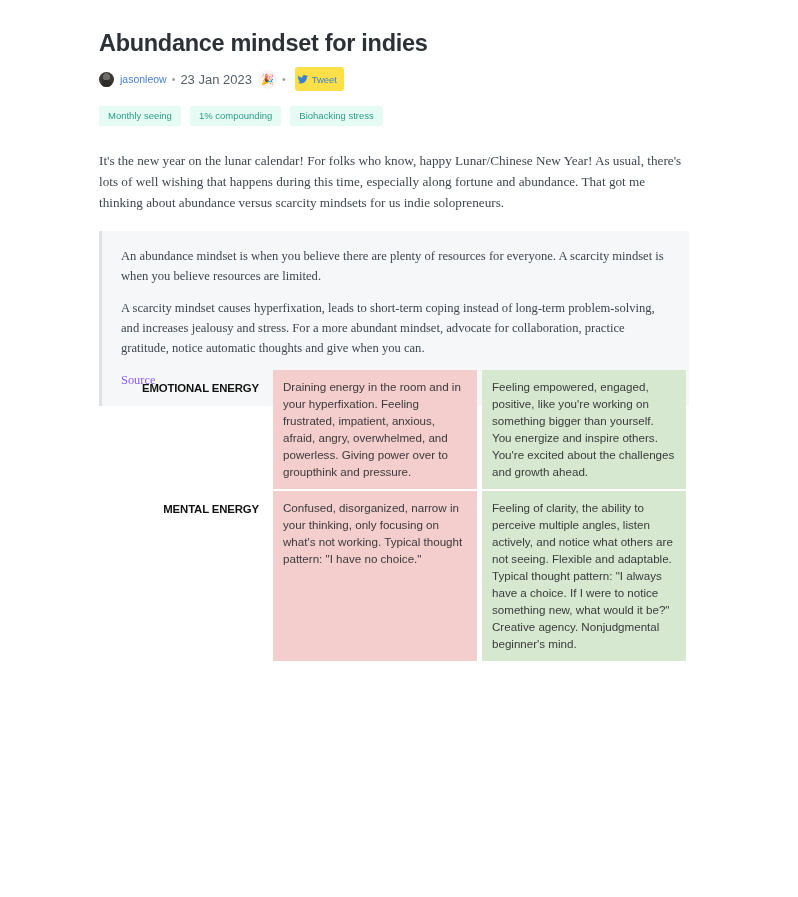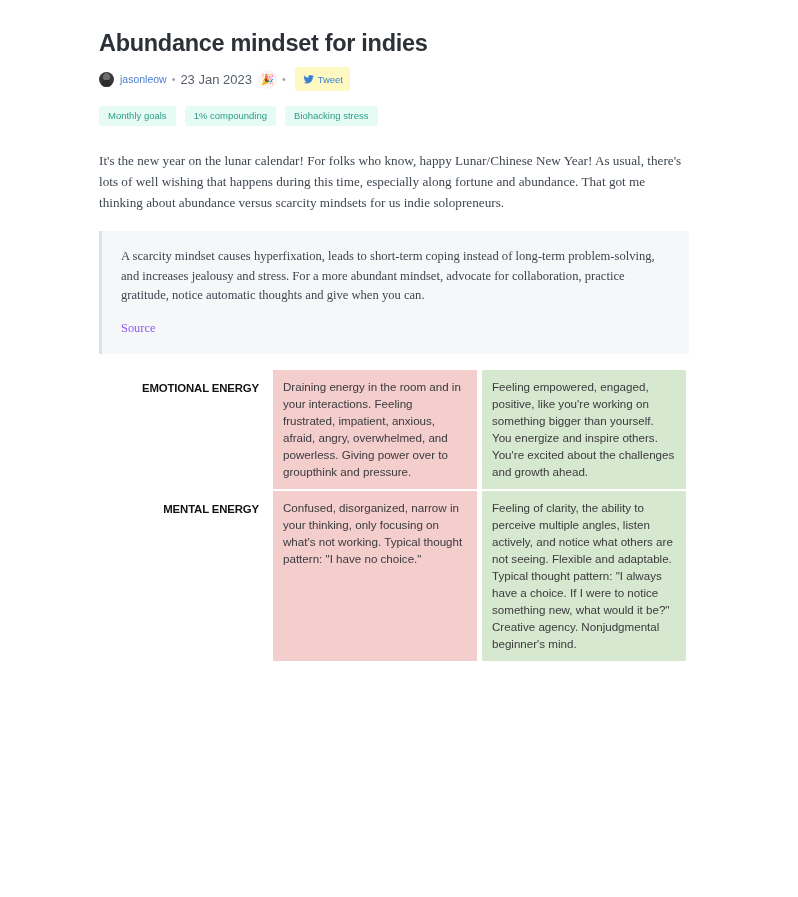--- a/index.html
+++ b/index.html
@@ -93,23 +93,23 @@
     align-items: center;
     justify-content: center;
     font-size: 10.5px;
     line-height: 1;
   }
   .tweet-btn {
     margin-left: 4px;
     display: inline-flex;
     align-items: center;
     gap: 4px;
-    background: #fef9c3;
+    background: #fde047;
     border-radius: 3px;
-    padding: 3px 7px 3px 8px;
+    padding: 3px 7px 3px 2px;
     text-decoration: none;
   }
   .tweet-btn .bird { display: block; }
   .tweet-label {
     font-size: 9.5px;
     color: #3b7fd0;
     line-height: 1;
   }
 
   
@@ -232,28 +232,29 @@
         <span class="bird">
           <svg width="11" height="9" viewBox="0 0 24 20" aria-hidden="true">
             <path fill="#3b7fd0" d="M23.6 2.4c-.9.4-1.8.7-2.8.8 1-.6 1.8-1.5 2.1-2.7-.9.6-2 1-3.1 1.2C19 .7 17.8.1 16.4.1c-2.6 0-4.8 2.1-4.8 4.8 0 .4 0 .7.1 1.1C7.9 5.8 4.5 3.9 2.2 1c-.4.7-.6 1.5-.6 2.4 0 1.7.8 3.1 2.1 4-.8 0-1.5-.2-2.2-.6v.1c0 2.3 1.6 4.2 3.8 4.7-.4.1-.8.2-1.3.2-.3 0-.6 0-.9-.1.6 1.9 2.4 3.3 4.5 3.3-1.6 1.3-3.7 2-6 2-.4 0-.8 0-1.2-.1 2.1 1.4 4.7 2.2 7.5 2.2 9 0 13.9-7.4 13.9-13.9v-.6c1-.7 1.8-1.6 2.4-2.6z"></path>
           </svg>
         </span>
         <span class="tweet-label">Tweet</span>
       </a>
     </div>
 
     <div class="tag-row">
-      <a class="tag" href="#">Monthly goals</a>
+      <a class="tag" href="#">Monthly seeing</a>
       <a class="tag" href="#">1% compounding</a>
       <a class="tag" href="#">Biohacking stress</a>
     </div>
 
     <p class="body-copy">It's the new year on the lunar calendar! For folks who know, happy Lunar/Chinese New Year! As usual, there's lots of well wishing that happens during this time, especially along fortune and abundance. That got me thinking about abundance versus scarcity mindsets for us indie solopreneurs.</p>
 
     <blockquote class="quote-block">
+      <p>An abundance mindset is when you believe there are plenty of resources for everyone. A scarcity mindset is when you believe resources are limited.</p>
       <p>A scarcity mindset causes hyperfixation, leads to short-term coping instead of long-term problem-solving, and increases jealousy and stress. For a more abundant mindset, advocate for collaboration, practice gratitude, notice automatic thoughts and give when you can.</p>
       <p><a class="source-link" href="#">Source</a></p>
     </blockquote>
 
   </div>
 
   <div class="compare-wrap">
     <table class="compare-table">
       <colgroup>
         <col class="c-label">
@@ -262,21 +263,21 @@
           <col class="c-mid">
           <col class="c-cell">
       </colgroup>
       <tbody>
 
 
 
         <tr>
           <td class="rowlabel">EMOTIONAL ENERGY</td>
           <td class="spacer"></td>
-          <td class="cell sc">Draining energy in the room and in your interactions. Feeling frustrated, impatient, anxious, afraid, angry, overwhelmed, and powerless. Giving power over to groupthink and pressure.</td>
+          <td class="cell sc">Draining energy in the room and in your hyperfixation. Feeling frustrated, impatient, anxious, afraid, angry, overwhelmed, and powerless. Giving power over to groupthink and pressure.</td>
           <td class="spacer"></td>
           <td class="cell ab">Feeling empowered, engaged, positive, like you're working on something bigger than yourself. You energize and inspire others. You're excited about the challenges and growth ahead.</td>
         </tr>
 
         <tr>
           <td class="rowlabel">MENTAL ENERGY</td>
           <td class="spacer"></td>
           <td class="cell sc">Confused, disorganized, narrow in your thinking, only focusing on what's not working. Typical thought pattern: "I have no choice."</td>
           <td class="spacer"></td>
           <td class="cell ab">Feeling of clarity, the ability to perceive multiple angles, listen actively, and notice what others are not seeing. Flexible and adaptable. Typical thought pattern: "I always have a choice. If I were to notice something new, what would it be?" Creative agency. Nonjudgmental beginner's mind.</td>

